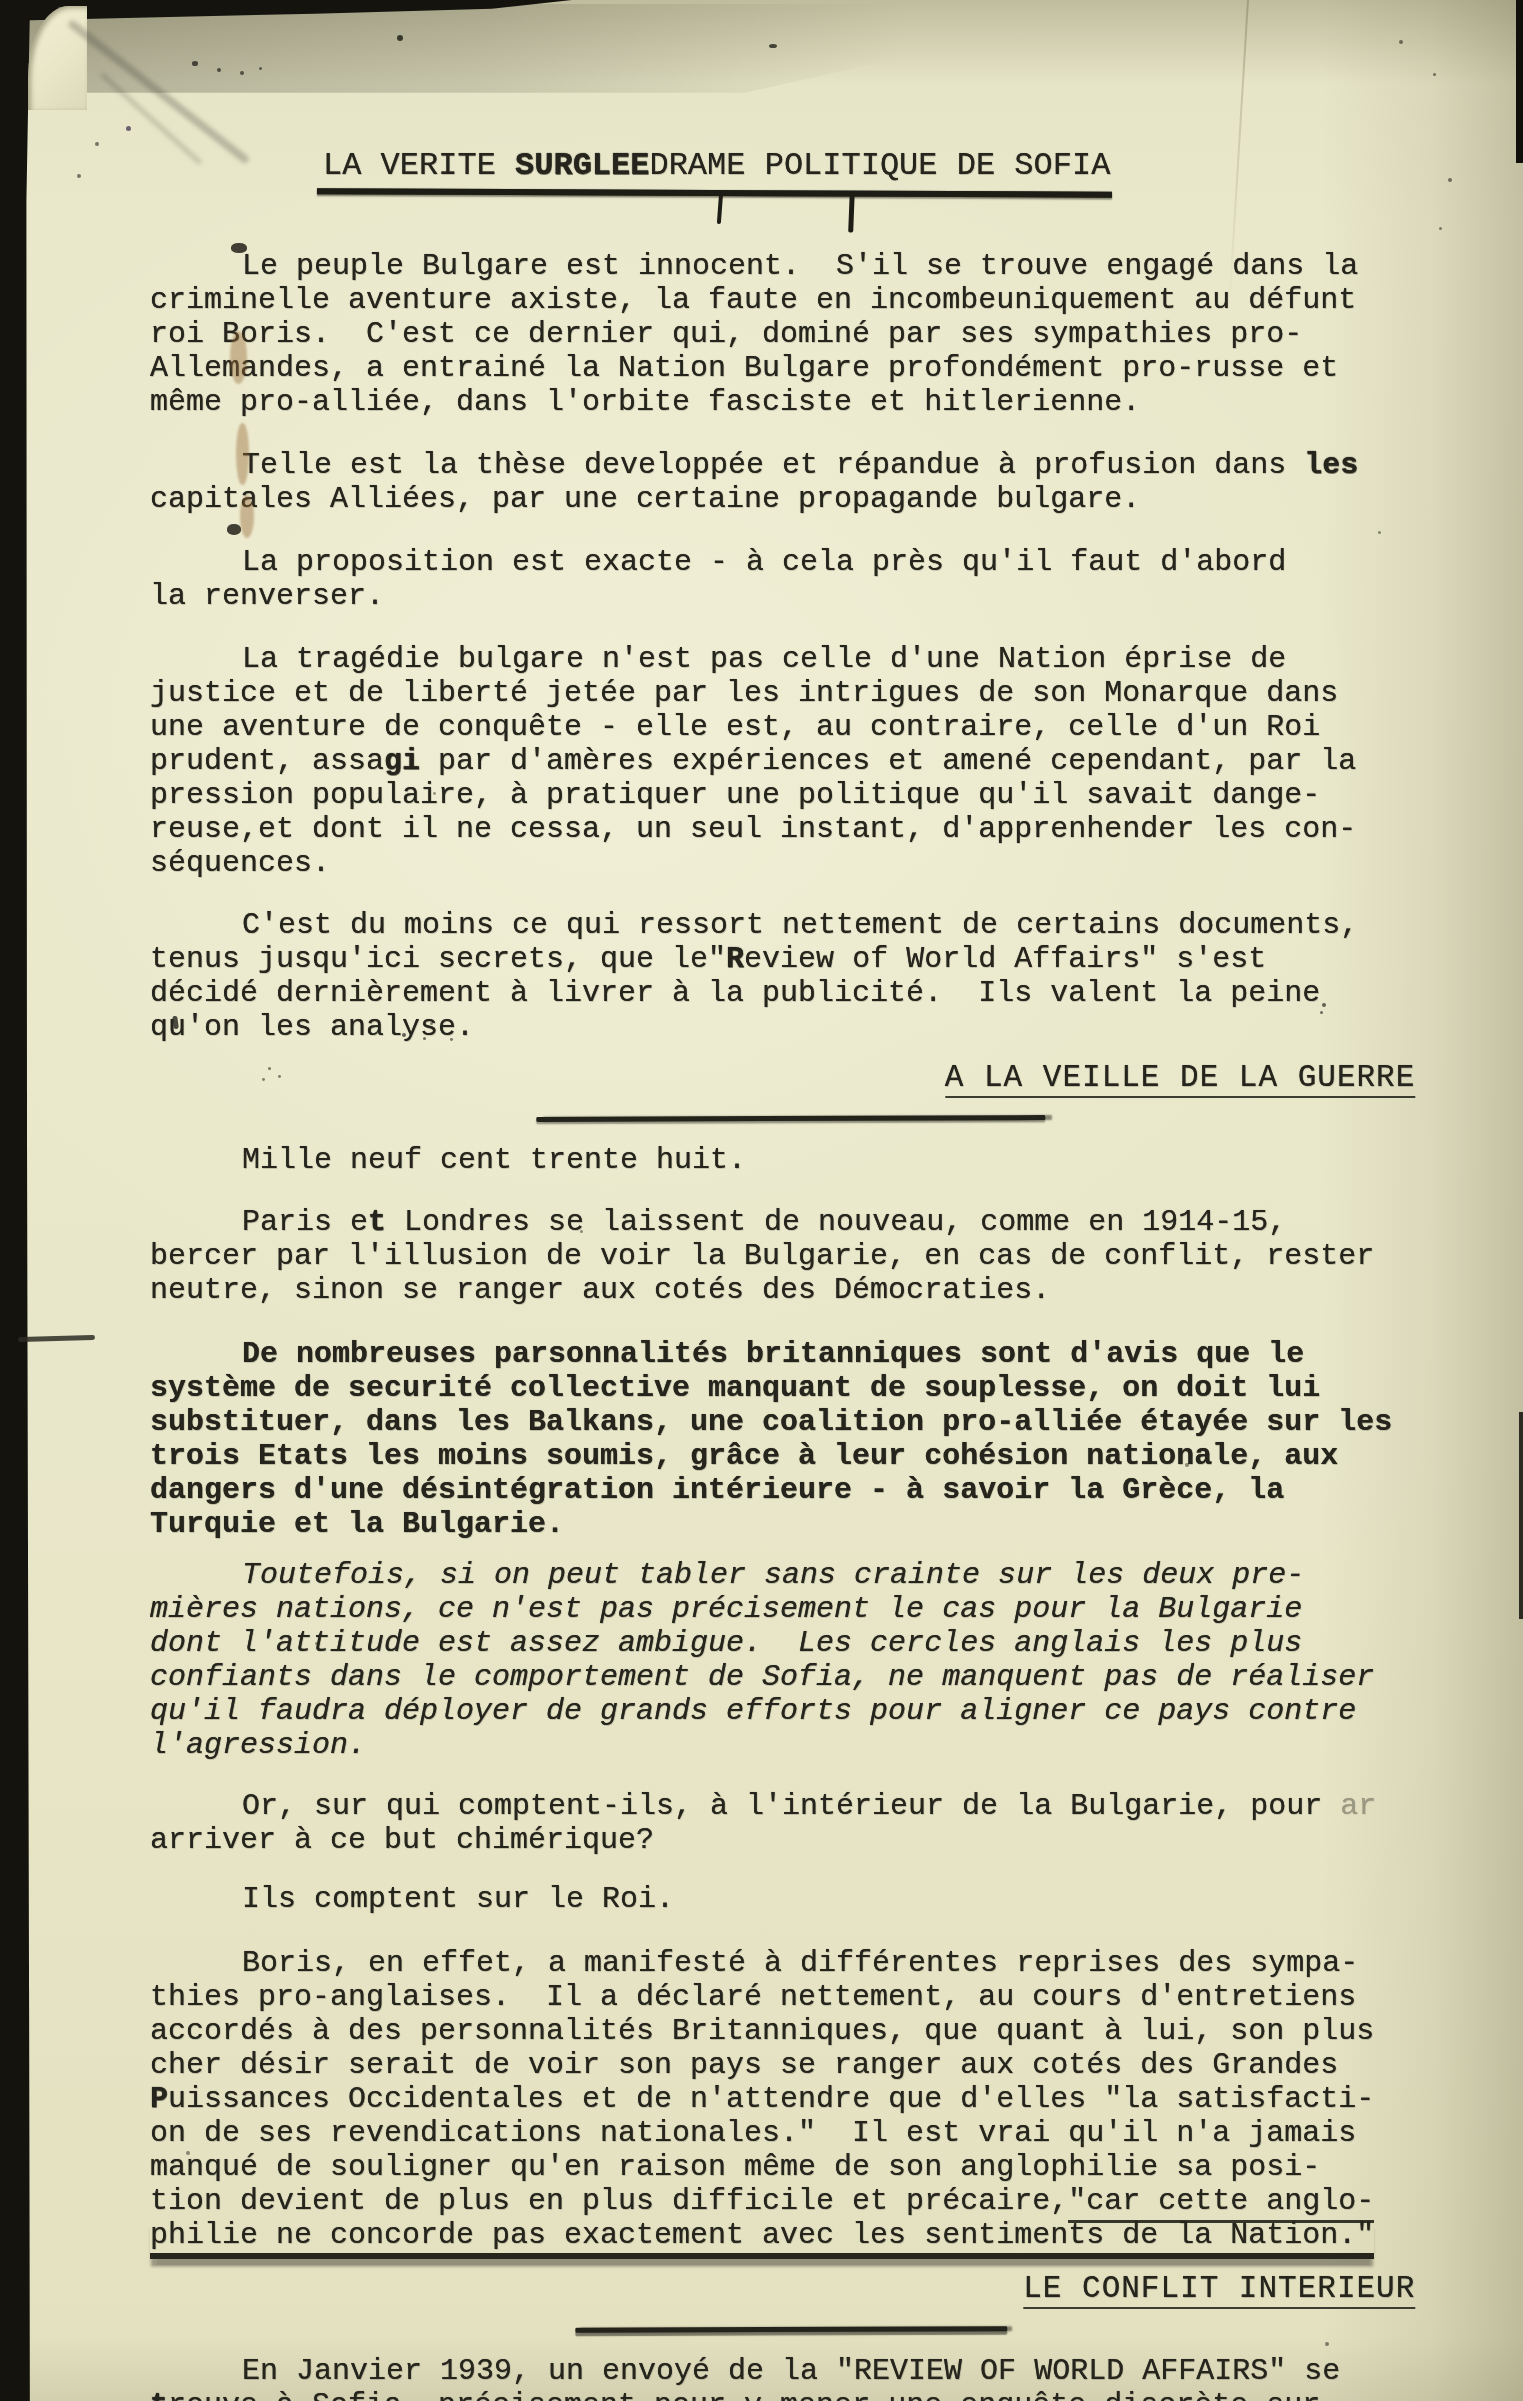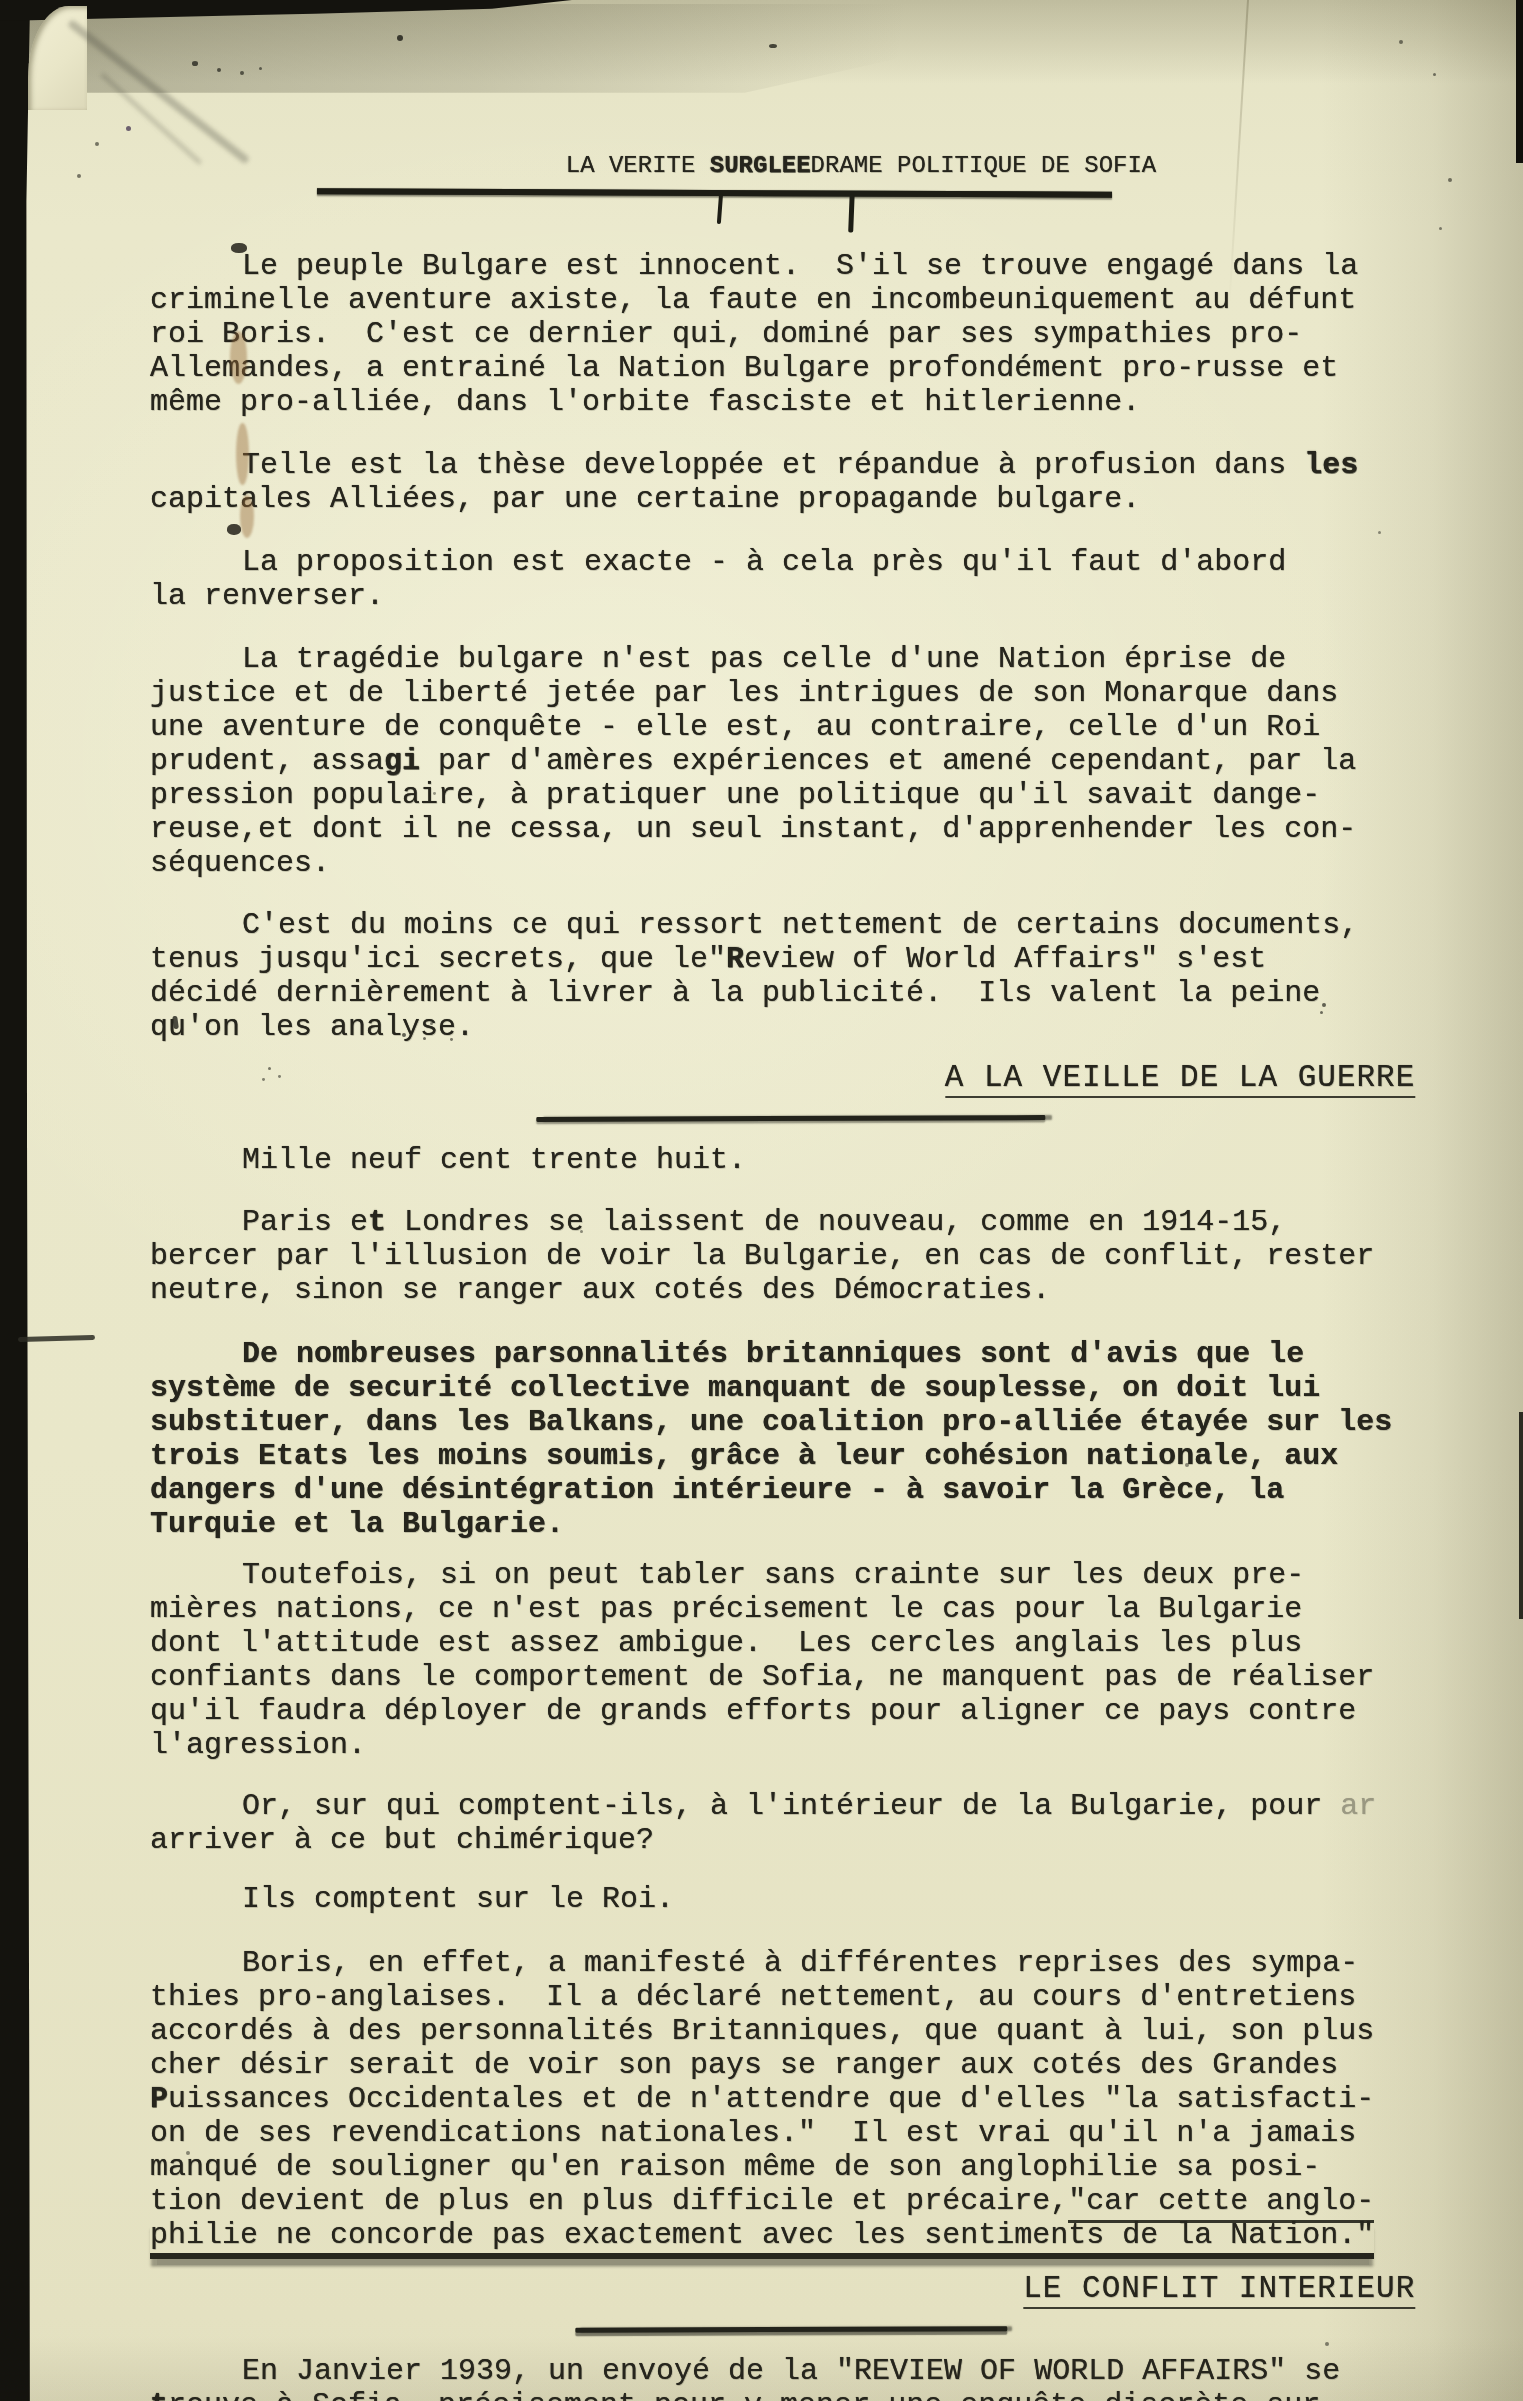--- a/index.html
+++ b/index.html
@@ -21,35 +21,35 @@
     text-shadow:0 0 0.7px rgba(32,32,22,.78), 0.7px 0.7px 0.5px rgba(32,32,22,.16);
   }
   .block{padding-top:29px;}
   .block:nth-child(1){padding-top:5.8px;}
   .block:nth-child(2){padding-top:53px;}
   .block:nth-child(6){padding-top:28px;}
   .block:nth-child(7){padding-top:16.3px;}
   .block:nth-child(8){padding-top:23px;}
   .block:nth-child(9){padding-top:28px;}
   .block:nth-child(10){padding-top:30px;font-weight:bold;}
-  .block:nth-child(11){padding-top:16.3px;}
+  .block:nth-child(11){padding-top:16.3px;font-style:italic;}
   .block:nth-child(12){padding-top:27px;}
   .block:nth-child(13){padding-top:25px;}
   .block:nth-child(14){padding-top:30px;}
   .block:nth-child(15){padding-top:20px;}
   .block:nth-child(16){padding-top:22px;}
   .para .line:first-child{text-indent:92px;}
   .line{white-space:pre;}
   .ov{font-weight:bold;text-shadow:0 0 1.2px rgba(18,18,10,.85),0.5px 0.5px 0 rgba(18,18,10,.5);}
   .faint{opacity:.38;filter:blur(0.3px);}
   .u{border-bottom:3.4px solid rgba(28,28,20,.88);padding-bottom:1.9px;}
   .u2{border-bottom:6.2px solid rgba(22,22,15,.92);padding-bottom:1px;
       box-shadow:0 9.6px 2.9px -1.4px rgba(22,22,15,.4);margin-top:20px;}
   
-  .title{margin-left:173px;font-size:24px;text-align:center;}
+  .title{margin-left:173px;font-size:32px;}
   .title .ht{display:inline-block;}
   .title-rule{position:relative;width:795px;height:5.8px;margin-top:7.7px;margin-left:-5.8px;
       background:#1d1d15;transform:rotate(.25deg);
       box-shadow:0 1.9px 1.4px rgba(35,35,25,.45),0 0 1px rgba(35,35,25,.8);}
   .title-rule::before{content:"";position:absolute;left:401px;top:3.8px;width:4.3px;height:30px;
       background:#1d1d15;transform:rotate(4deg);border-radius:1.9px;}
   .title-rule::after{content:"";position:absolute;left:532px;top:3.8px;width:4.8px;height:38px;
       background:#1d1d15;transform:rotate(2deg);border-radius:1.9px;}
   
   .heading{text-align:right;font-size:31px;letter-spacing:1px;transform:translateX(16.3px);}

